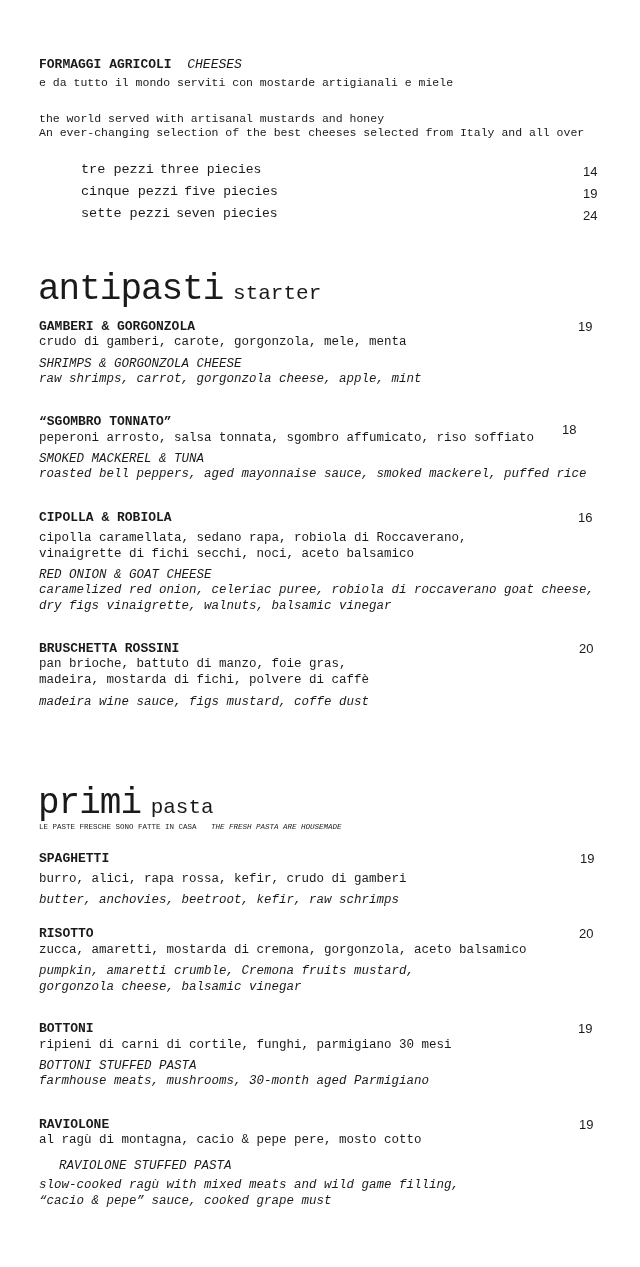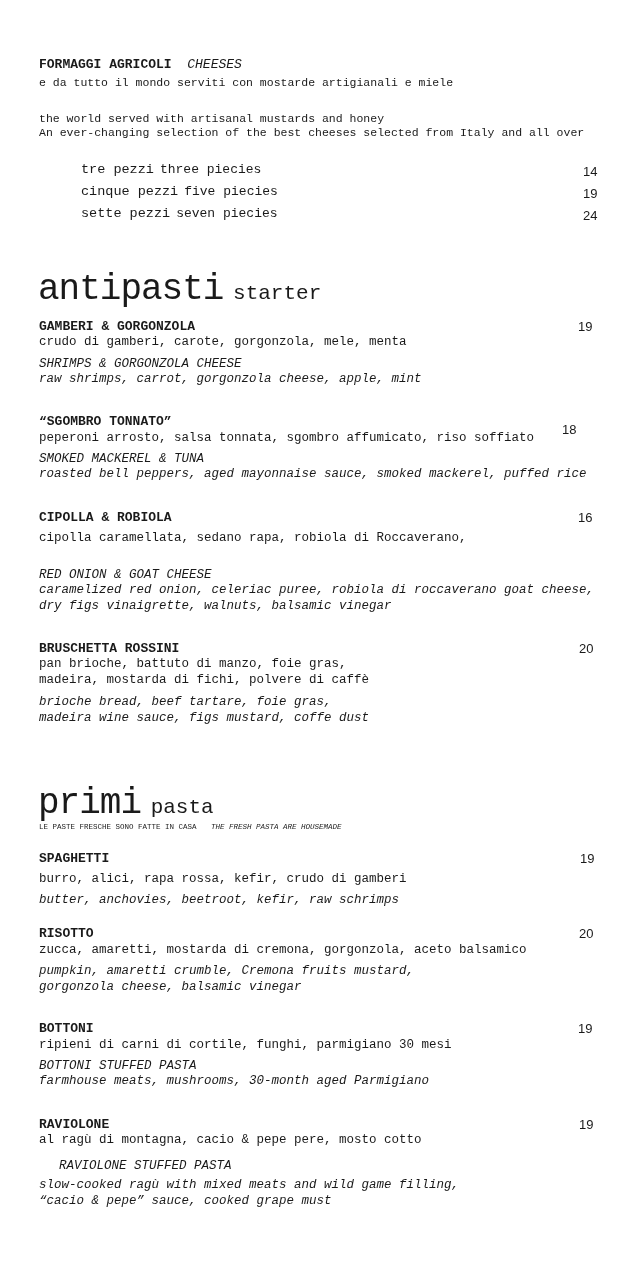--- a/index.html
+++ b/index.html
@@ -66,35 +66,35 @@
   <div class="abs bold-title" style="left:39px; top:414px;">“SGOMBRO TONNATO”</div>
   <div class="price" style="left:562px; top:414px;margin-top:8px;">18</div>
   <div class="abs txt" style="left:39px; top:430px;">peperoni arrosto, salsa tonnata, sgombro affumicato, riso soffiato</div>
   <div class="abs txt it" style="left:39px; top:451px;">SMOKED MACKEREL &amp; TUNA</div>
   <div class="abs txt it" style="left:39px; top:466px;">roasted bell peppers, aged mayonnaise sauce, smoked mackerel, puffed rice</div>
 
   <div class="abs bold-title" style="left:39px; top:510px;">CIPOLLA &amp; ROBIOLA</div>
   <div class="price" style="left:578px; top:510px;">16</div>
   <div class="abs txt" style="left:39px; top:530px;">
     <div>cipolla caramellata, sedano rapa, robiola di Roccaverano,</div>
+    <div>vinaigrette di fichi secchi, noci, aceto balsamico</div>
   </div>
   <div class="abs txt it" style="left:39px; top:567px;">RED ONION &amp; GOAT CHEESE</div>
   <div class="abs txt it" style="left:39px; top:582px;">
     <div>caramelized red onion, celeriac puree, robiola di roccaverano goat cheese,</div>
     <div>dry figs vinaigrette, walnuts, balsamic vinegar</div>
   </div>
 
   <div class="abs bold-title" style="left:39px; top:641px;">BRUSCHETTA ROSSINI</div>
   <div class="price" style="left:579px; top:641px;">20</div>
   <div class="abs txt" style="left:39px; top:656px;">
     <div>pan brioche, battuto di manzo, foie gras,</div>
     <div>madeira, mostarda di fichi, polvere di caffè</div>
   </div>
   <div class="abs txt it" style="left:39px; top:694px;">
-    <div>brioche bread, beef tartare, foie gras,</div>
     <div>madeira wine sauce, figs mustard, coffe dust</div>
   </div>
 </div>
 
 <div>
   <div class="abs" style="left:38px; top:784px; white-space:nowrap;">
     <span class="h-big">primi</span>
     <span class="h-sub">pasta</span>
   </div>
   <div class="abs tiny" style="left:39px; top:823px;text-align:right;">

